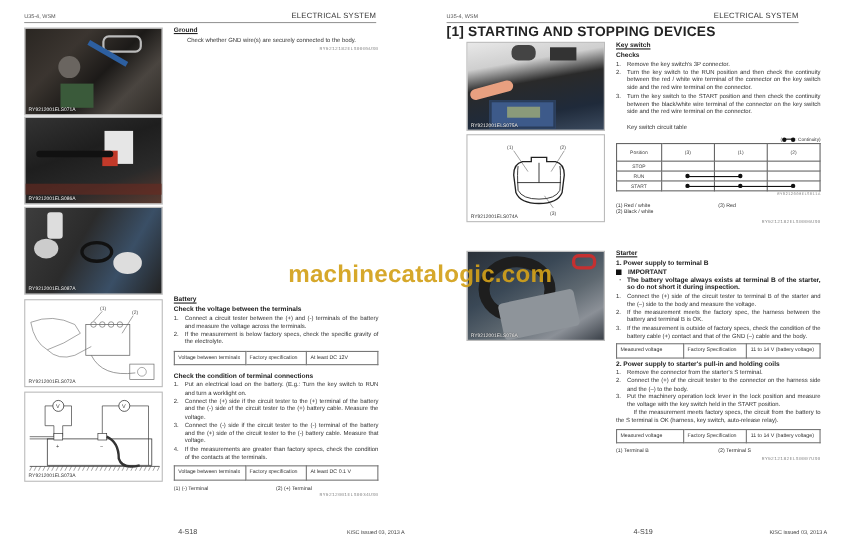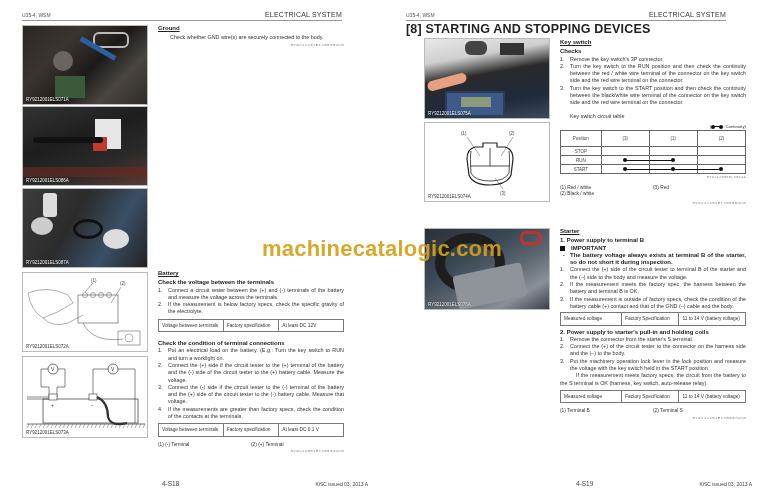--- a/index.html
+++ b/index.html
@@ -189,21 +189,21 @@
 
   <div class="pgnum" style="left:162px;">4-S18</div>
   <div class="issued">KiSC issued 03, 2013 A</div>
 </div>
 
 <div class="page right">
   <div class="hdr">
     <span class="model">U35-4, WSM</span>
     <span class="sys">ELECTRICAL SYSTEM</span>
   </div>
-  <div class="big-title">[8]  STARTING AND STOPPING DEVICES</div>
+  <div class="big-title">[1]  STARTING AND STOPPING DEVICES</div>
 
   <div class="photo" style="left:40px;top:38px;width:126px;height:81px;background:linear-gradient(170deg,#e8e8e8 0%,#cfcfcf 25%,#2a2a2a 45%,#1f2a3a 75%,#3b4a5e 100%);">
     <div style="position:absolute;left:40px;top:2px;width:22px;height:14px;border-radius:6px;background:#444;"></div>
     <div style="position:absolute;left:75px;top:4px;width:24px;height:12px;background:#333;"></div>
     <div style="position:absolute;left:2px;top:38px;width:40px;height:10px;border-radius:5px;background:#e8a080;transform:rotate(-15deg);"></div>
     <div style="position:absolute;left:20px;top:52px;width:60px;height:26px;background:#3d5a8a;border:2px solid #2a3d5a;"></div>
     <div style="position:absolute;left:36px;top:58px;width:30px;height:10px;background:#8a9a7a;"></div>
     <span class="cap">RY9212001ELS075A</span>
   </div>
 

